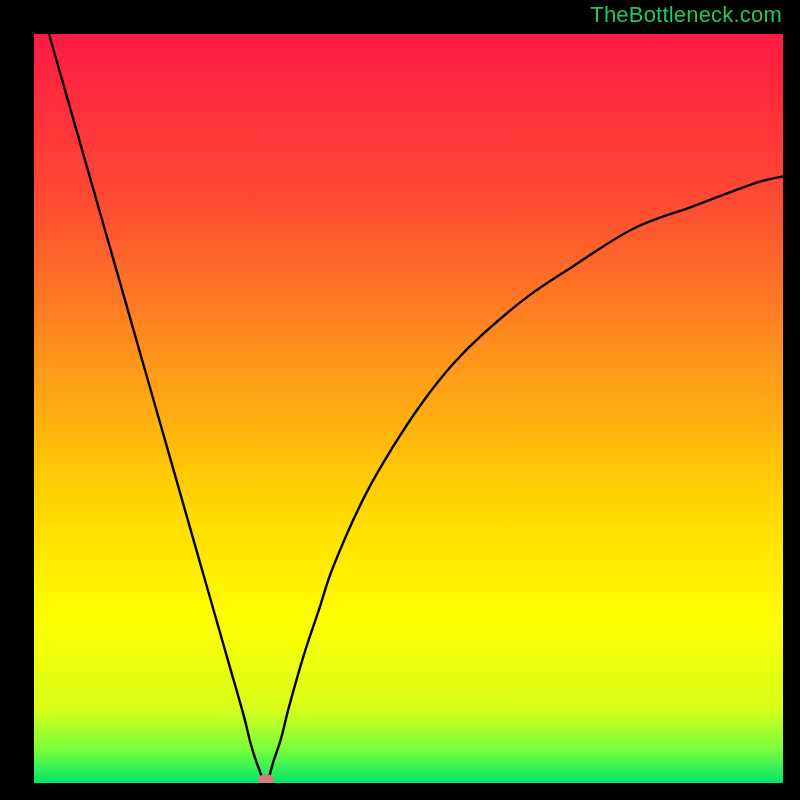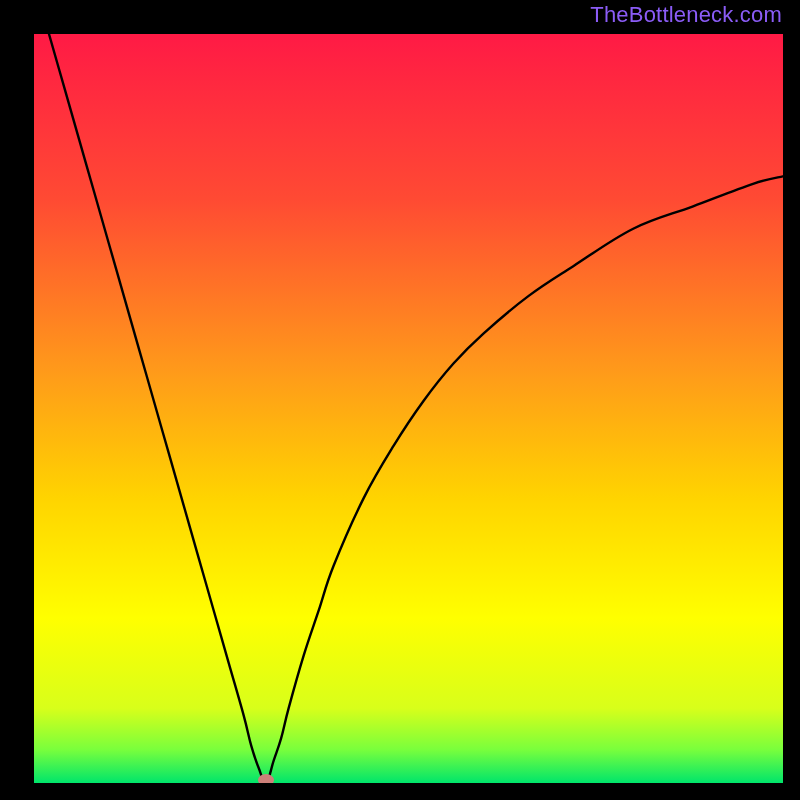--- a/index.html
+++ b/index.html
@@ -32,21 +32,21 @@
     width: 16px;
     height: 12px;
     border-radius: 50% / 50%;
     background: #cd8079;
     transform: translate(-50%, -50%);
   }
   .watermark {
     position: absolute;
     top: 2px;
     right: 18px;
-    color: #8b5cf6;
+    color: #22c55e;
     font-size: 22px;
     font-weight: 500;
     letter-spacing: 0.2px;
     user-select: none;
   }
 </style>
 </head>
 <body>
 
 <div class="plot-area">

